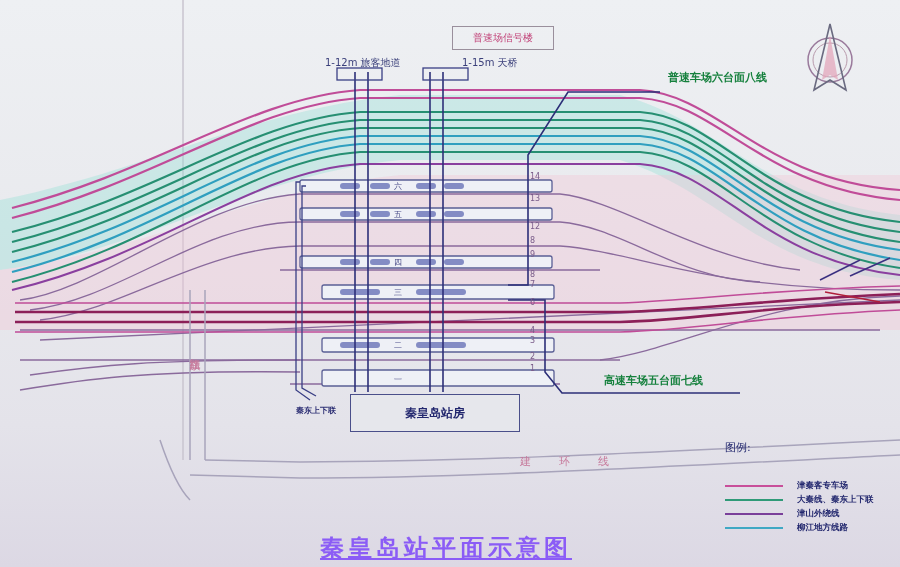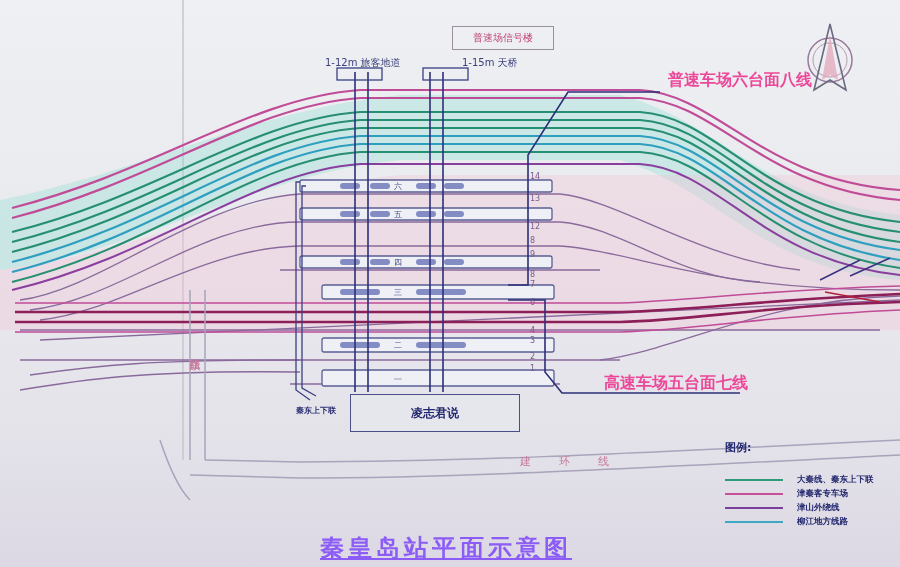--- a/index.html
+++ b/index.html
@@ -5,27 +5,27 @@
   html, body { margin:0; padding:0; }
   body { width:900px; height:567px; overflow:hidden; position:relative;
          background: linear-gradient(180deg,#eef0f3 0%,#e9eaee 40%,#e4e3ea 75%,#dcd8e4 100%);
          font-family: "DejaVu Sans", sans-serif; }
   .board { position:absolute; left:0; top:0; width:900px; height:567px; }
   svg.tracks { position:absolute; left:0; top:0; }
   .lbl { position:absolute; color:#2d2f74; font-weight:bold; white-space:nowrap; }
   .header-box { position:absolute; left:452px; top:26px; width:100px; height:22px; border:1.5px solid #9a8f9c;
                 display:flex; align-items:center; justify-content:center; color:#c2457a; font-size:10px; }
   .bridge-label { font-size:10px; color:#3a3f7a; font-weight:normal; }
-  .annot { font-size:16px; color:#ec4899; }
+  .annot { font-size:11px; color:#15803d; }
   .station-building { position:absolute; left:350px; top:394px; width:168px; height:36px; border:1.6px solid #4a4f8a;
                       background:#e6e7ec; display:flex; align-items:center; justify-content:center; font-size:12px; color:#22276e; font-weight:bold; }
   .title { position:absolute; left:320px; top:532px; font-size:24px; font-weight:bold; color:#8b5cf6; letter-spacing:4px;
            font-family:"DejaVu Serif", serif;text-decoration:underline; }
   .legend { position:absolute; left:725px; top:440px; width:170px; }
-  .legend-title { font-size:11px; color:#22276e; font-weight:bold; margin-bottom:18px; }
+  .legend-title { font-size:11px; color:#22276e; font-weight:normal; margin-bottom:24px; }
   .legend-row { display:flex; align-items:center; height:14px; }
   .legend-line { width:58px; height:2px; margin-right:14px; }
   .legend-text { font-size:8.5px; color:#22276e; font-weight:bold; }
   .watermark { position:absolute; left:714px; top:524px; font-size:20px; color:#fff; font-weight:bold;
                text-shadow: 1px 1px 2px #000, -1px -1px 1px #333; }
   .road-text { position:absolute; color:#c77a9c; font-size:11px; }
   .track-num { position:absolute; font-size:8px; color:#7a5c8a;margin-left:36px; }
   .platform-mark { position:absolute; font-size:8px; color:#4c4f8a; }
   .compass { position:absolute; left:800px; top:20px; }
 </style>
@@ -160,21 +160,21 @@
     <span>普速场信号楼</span>
   </div>
 
   <div class="lbl bridge-label" style="left:325px;top:56px;">1-12m 旅客地道</div>
   <div class="lbl bridge-label" style="left:423px;top:56px;margin-left:39px;">1-15m 天桥</div>
 
   <div class="lbl annot" style="left:668px;top:70px;">普速车场六台面八线</div>
   <div class="lbl annot" style="left:604px;top:373px;">高速车场五台面七线</div>
 
   <div class="station-building">
-    <span>凌志君说</span>
+    <span>秦皇岛站房</span>
   </div>
   <div class="lbl" style="left:296px;top:405px;font-size:8px;">秦东上下联</div>
 
   <div class="road-text" style="left:190px;top:350px;width:14px;line-height:20px;writing-mode:vertical-rl;">红旗路</div>
   <div class="road-text" style="left:520px;top:454px;letter-spacing:28px;">建环线</div>
 
   <div class="track-num" style="left:494px;top:172px;">14</div>
   <div class="track-num" style="left:494px;top:194px;">13</div>
   <div class="track-num" style="left:494px;top:222px;">12</div>
   <div class="track-num" style="left:494px;top:236px;">8</div>
@@ -190,28 +190,28 @@
   <div class="platform-mark" style="left:394px;top:181px;">六</div>
   <div class="platform-mark" style="left:394px;top:209px;">五</div>
   <div class="platform-mark" style="left:394px;top:257px;">四</div>
   <div class="platform-mark" style="left:394px;top:287px;">三</div>
   <div class="platform-mark" style="left:394px;top:340px;">二</div>
   <div class="platform-mark" style="left:394px;top:374px;">一</div>
 
   <div class="legend">
     <div class="legend-title">图例:</div>
     <div class="legend-row">
+      <div class="legend-line" style="background:#c84f9a"></div>
+      <span class="legend-text">津秦客专车场</span>
+    </div>
+    <div class="legend-row">
       <div class="legend-line" style="background:#2f9a78"></div>
       <span class="legend-text">大秦线、秦东上下联</span>
     </div>
     <div class="legend-row">
-      <div class="legend-line" style="background:#c84f9a"></div>
-      <span class="legend-text">津秦客专车场</span>
-    </div>
-    <div class="legend-row">
       <div class="legend-line" style="background:#7a3f9a"></div>
       <span class="legend-text">津山外绕线</span>
     </div>
     <div class="legend-row">
       <div class="legend-line" style="background:#3fa8c4"></div>
       <span class="legend-text">柳江地方线路</span>
     </div>
   </div>
 
   <div class="title">秦皇岛站平面示意图</div>

